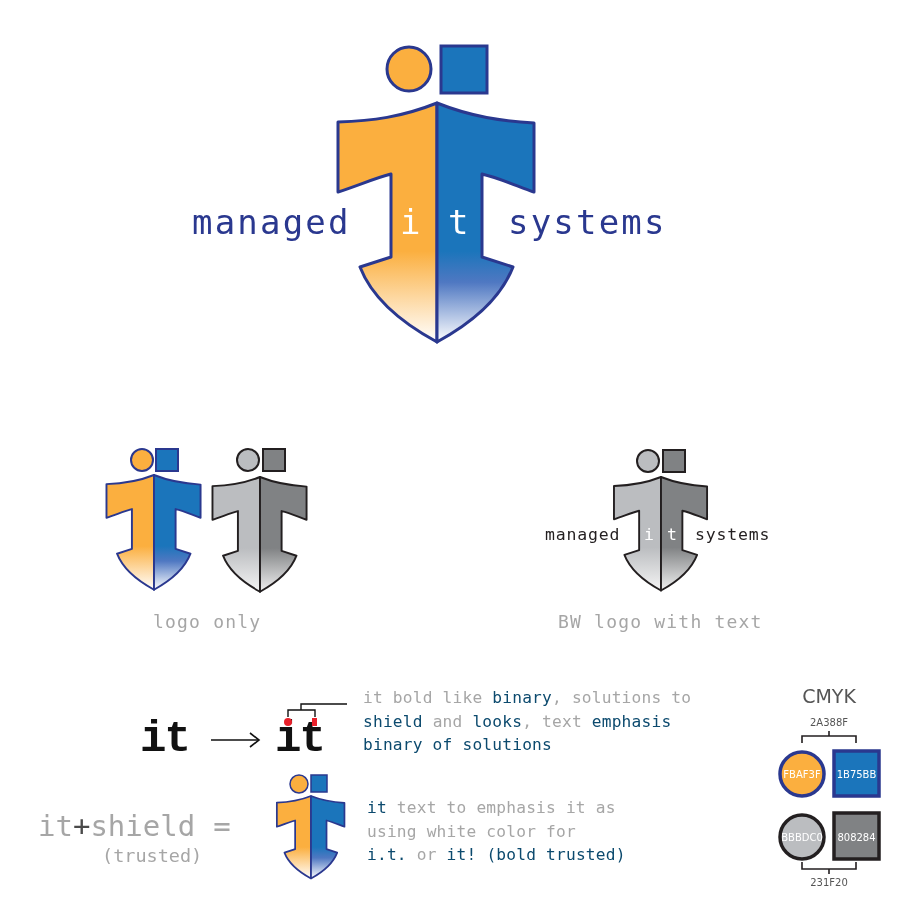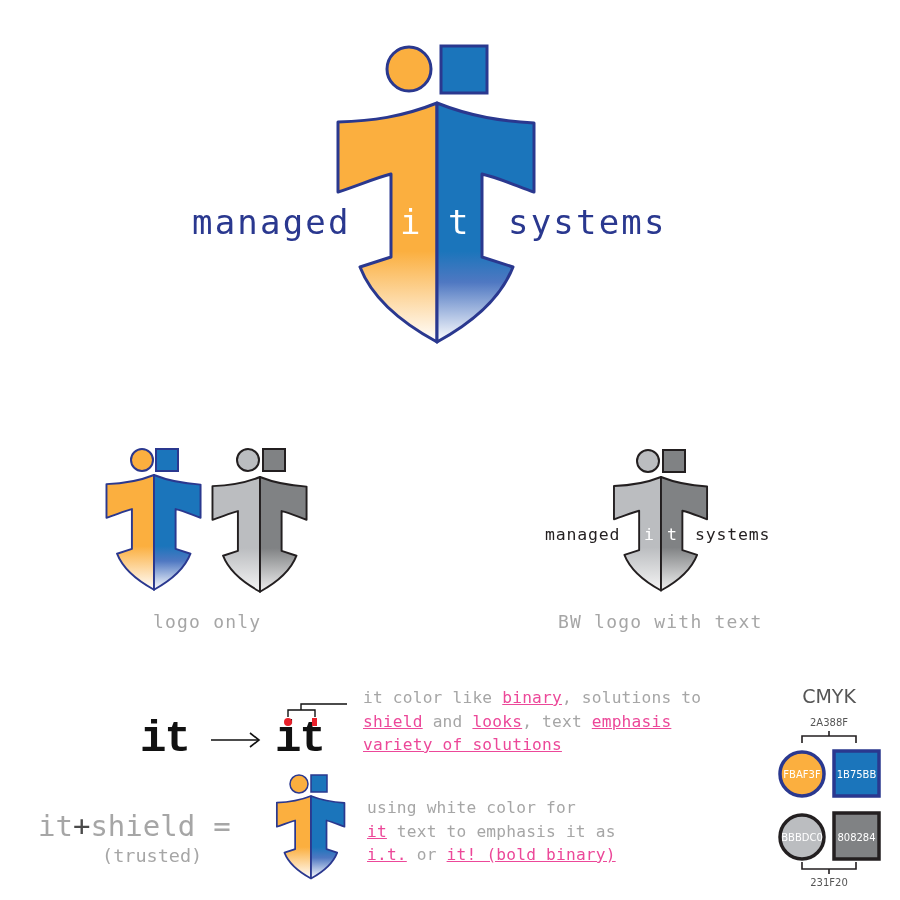--- a/index.html
+++ b/index.html
@@ -3,21 +3,21 @@
   <meta charset="utf-8">
   <style>
     html, body { margin: 0; padding: 0; background: #ffffff; }
     body { width: 900px; height: 900px; position: relative; overflow: hidden; }
     svg.canvas { position: absolute; left: 0; top: 0; width: 900px; height: 900px; }
     .mono { font-family: "DejaVu Sans Mono", "Liberation Mono", monospace; }
     .sans { font-family: "DejaVu Sans", "Liberation Sans", sans-serif; }
     .courier { font-family: "Liberation Mono", "DejaVu Sans Mono", monospace; }
     .desc { position: absolute; font-family: "DejaVu Sans Mono", "Liberation Mono", monospace;
             font-size: 16.2px; line-height: 23.5px; white-space: pre; color: #a6a6a6; letter-spacing: 0.2px; }
-    .desc .dk { color: #ec4899; text-decoration: underline; }
+    .desc .dk { color: #0c4a6e; }
     .desc .lt { color: #a6a6a6; }
   </style>
 </head>
 <body>
 
 <svg class="canvas" viewBox="0 0 900 900" xmlns="http://www.w3.org/2000/svg">
   <defs>
     <linearGradient id="gOrange" x1="0" y1="0" x2="0" y2="1">
       <stop offset="0" stop-color="#FBAF3F"></stop>
       <stop offset="0.62" stop-color="#FBAF3F"></stop>
@@ -147,14 +147,14 @@
     </g>
 
     <g stroke="#231F20" stroke-width="1.6" fill="none">
       <polyline points="802,862 802,869 856,869 856,862"></polyline>
       <line x1="829" y1="869" x2="829" y2="874"></line>
     </g>
     <text class="sans" x="829" y="886" font-size="10" fill="#555555" text-anchor="middle">231F20</text>
   </g>
 </svg>
 
-<div class="desc" style="left:363px; top:686px;"><div><span class="lt">it color like </span><span class="dk">binary</span><span class="lt">, solutions to</span></div><div><span class="dk">shield</span><span class="lt"> and </span><span class="dk">looks</span><span class="lt">, text </span><span class="dk">emphasis</span></div><div><span class="dk">variety of solutions</span></div></div>
-<div class="desc" style="left:367px; top:796px;"><div><span class="lt">using white color for</span></div><div><span class="dk">it</span><span class="lt"> text to emphasis it as</span></div><div><span class="dk">i.t.</span><span class="lt"> or </span><span class="dk">it! (bold binary)</span></div></div>
+<div class="desc" style="left:363px; top:686px;"><div><span class="lt">it bold like </span><span class="dk">binary</span><span class="lt">, solutions to</span></div><div><span class="dk">shield</span><span class="lt"> and </span><span class="dk">looks</span><span class="lt">, text </span><span class="dk">emphasis</span></div><div><span class="dk">binary of solutions</span></div></div>
+<div class="desc" style="left:367px; top:796px;"><div><span class="dk">it</span><span class="lt"> text to emphasis it as</span></div><div><span class="lt">using white color for</span></div><div><span class="dk">i.t.</span><span class="lt"> or </span><span class="dk">it! (bold trusted)</span></div></div>
 
 </body></html>

